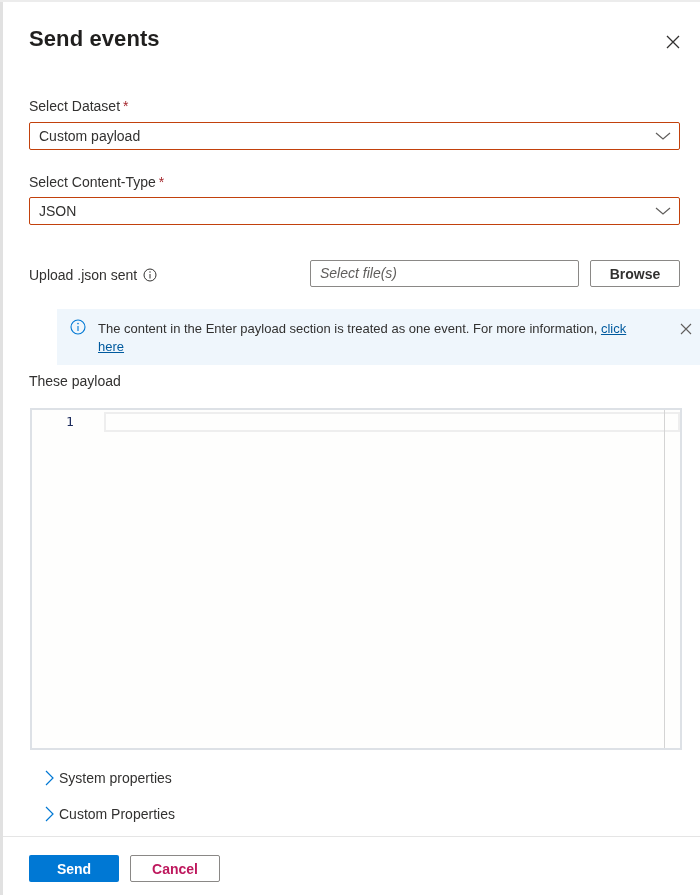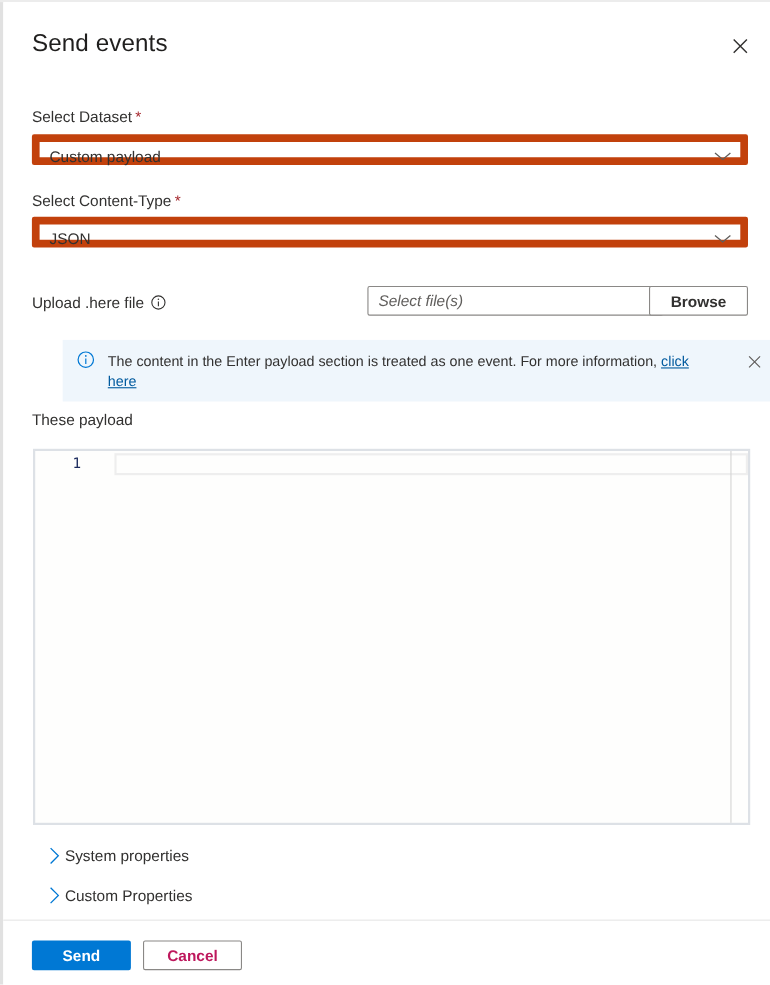--- a/index.html
+++ b/index.html
@@ -16,55 +16,55 @@
     .top-edge {
       position: absolute; left: 0; top: 0; width: 700px; height: 2px;
       background: #ececec;
     }
     .panel {
       position: absolute; left: 3px; top: 2px; width: 697px; height: 893px;
       background: #ffffff;
     }
     .title {
       position: absolute; left: 26px; top: 24px;
-      font-size: 22px; font-weight: 400; color: #201f1e; letter-spacing: 0.1px;
+      font-size: 22px; font-weight: 700; color: #201f1e; letter-spacing: 0.1px;
     }
     .close-btn {
       position: absolute; left: 660px; top: 30px; width: 20px; height: 20px;
       cursor: pointer;
     }
     .subtitle {
       position: absolute; left: 26px; top: 66px;
       font-size: 14px; font-weight: 600; color: #323130;
     }
     .label {
       position: absolute; left: 26px; font-size: 14px; color: #323130;
     }
     .req { color: #a4262c; margin-left: 3px; }
     .select {
       position: absolute; left: 26px; width: 651px; height: 28px;
-      border: 7px solid #c2410c; border-radius: 2px; background: #fff;
+      border: 1px solid #c2410c; border-radius: 2px; background: #fff;
       cursor: pointer;
     }
     .select .value {
       position: absolute; left: 9px; top: 5px; font-size: 14px; color: #323130;
     }
     .select .chev {
       position: absolute; right: 8px; top: 7px; width: 16px; height: 12px;
     }
     .upload-label {
       position: absolute; left: 26px; top: 265px; font-size: 14px; color: #323130;
       display: flex; align-items: center;
     }
     .info-small { margin-left: 6px; width: 14px; height: 14px; }
     .file-input {
       position: absolute; left: 307px; top: 258px; width: 269px; height: 27px;
       border: 1px solid #8a8886; border-radius: 2px; background: #fff;
       font-size: 14px; font-style: italic; color: #605e5c;
-      padding: 4px 9px; cursor: text; margin-left: 24px;
+      padding: 4px 9px; cursor: text;
     }
     .browse-btn {
       position: absolute; left: 587px; top: 258px; width: 90px; height: 27px;
       border: 1px solid #8a8886; border-radius: 2px; background: #fff;
       font-size: 14px; font-weight: 600; color: #323130;
       display: flex; align-items: center; justify-content: center; cursor: pointer;
     }
     .banner {
       position: absolute; left: 26px; top: 307px; width: 649px; height: 56px;
       background: #eff6fc;
@@ -144,21 +144,21 @@
     <span>Select Content-Type</span><span class="req">*</span>
   </div>
   <div class="select" style="top:195px;">
     <span class="value">JSON</span>
     <svg class="chev" viewBox="0 0 16 12">
       <path d="M1 3 L8 9 L15 3" stroke="#605e5c" stroke-width="1.2" fill="none"></path>
     </svg>
   </div>
 
   <div class="upload-label">
-    <span>Upload .here file</span>
+    <span>Upload .json sent</span>
     <svg class="info-small" viewBox="0 0 14 14">
       <circle cx="7" cy="7" r="6" stroke="#323130" stroke-width="1" fill="none"></circle>
       <line x1="7" y1="6" x2="7" y2="10.5" stroke="#323130" stroke-width="1"></line>
       <circle cx="7" cy="4" r="0.7" fill="#323130"></circle>
     </svg>
   </div>
   <div class="file-input">Select file(s)</div>
   <div class="browse-btn">Browse</div>
 
   <div class="banner">

